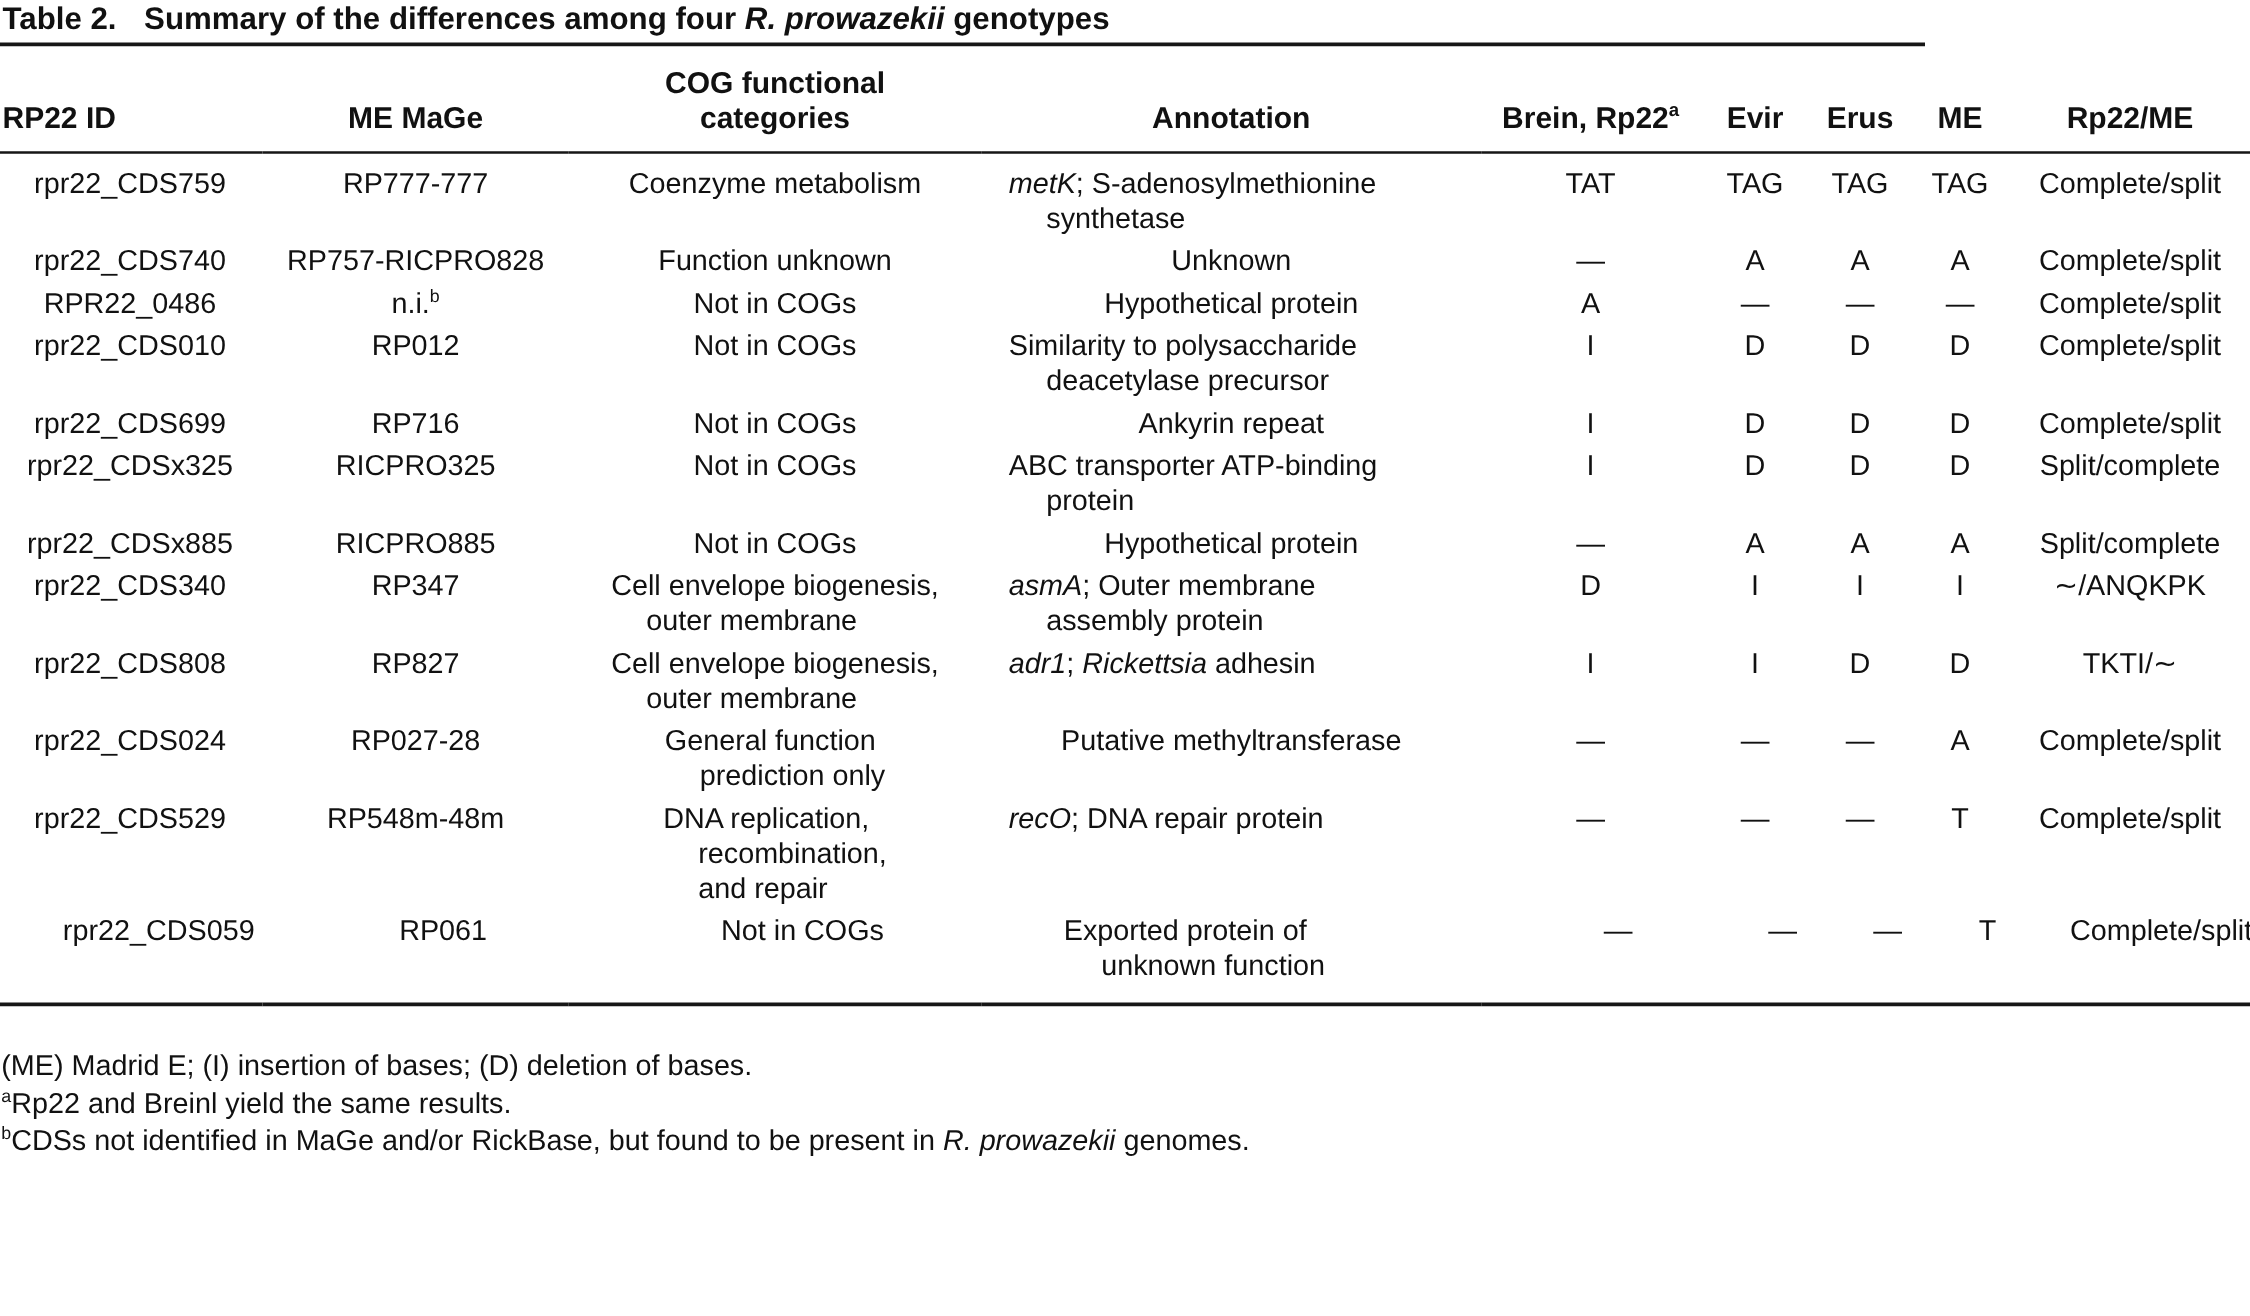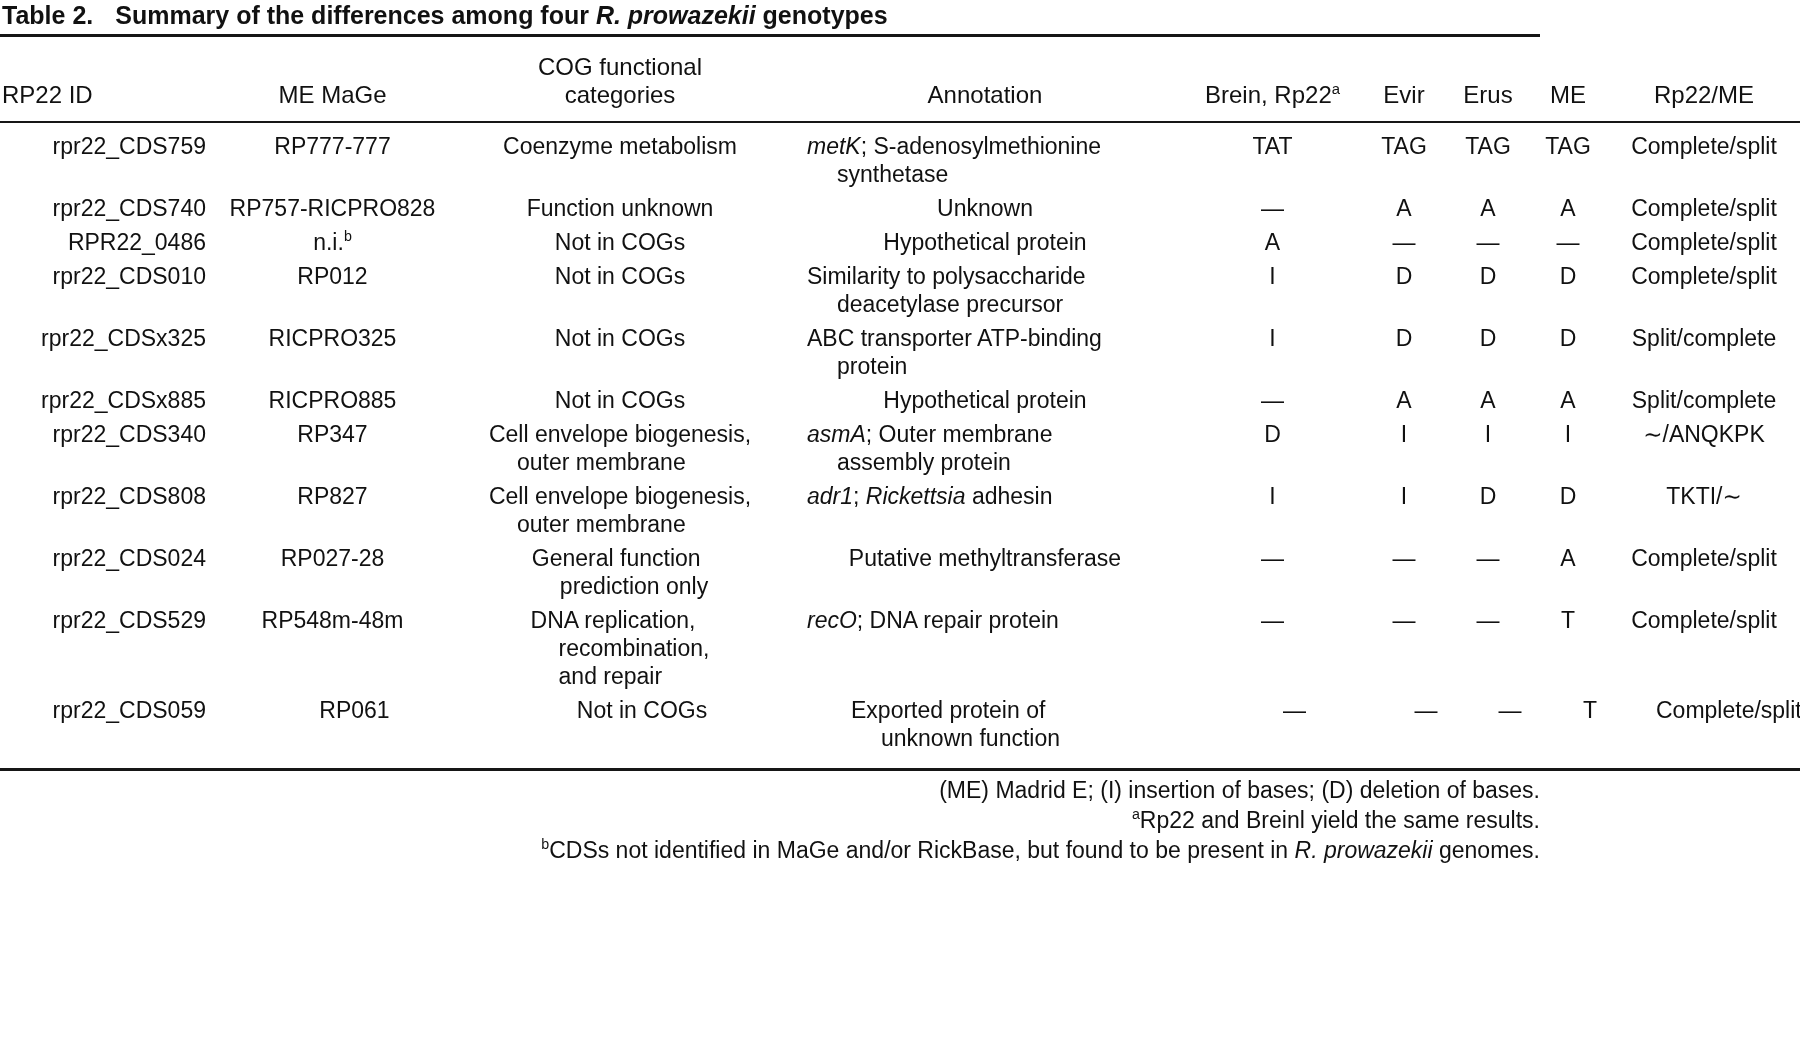--- a/index.html
+++ b/index.html
@@ -26,42 +26,42 @@
   col.col0{width:210px;}
   col.col1{width:245px;}
   col.col2{width:330px;}
   col.col3{width:400px;}
   col.col4{width:175px;}
   col.col5{width:88px;}
   col.col6{width:80px;}
   col.col7{width:80px;}
   col.col8{width:192px;}
   thead th{
-    font-size:24px;font-weight:normal;line-height:28px;
+    font-size:24px;font-weight:bold;line-height:28px;
     vertical-align:bottom;text-align:center;
     padding:16px 4px 12px 4px;
     border-bottom:2px solid #161616;
   }
   thead th.col0{text-align:left;padding-left:2px;}
   tbody td{
     vertical-align:top;text-align:center;
     line-height:28px;padding:3px 4px 3px 4px;
   }
   tbody tr:first-child td{padding-top:9px;}
   tbody tr:last-child td{padding-bottom:16px;border-bottom:3px solid #161616;padding-left:48px;}
-  tbody td.col0{text-align:right;padding-left:2px;}
+  tbody td.col0{text-align:center;padding-left:2px;}
   sup{font-size:62%;line-height:0;vertical-align:super;}
   
   .block{display:inline-block;text-align:left;}
   .block .cont{display:block;padding-left:28px;}
   
   td.col3 .block.flush{display:block;padding-left:18px;}
   td.col3 .block.flush .cont{padding-left:30px;}
   
-  .footnotes{margin-top:4px;font-size:23px;line-height:30px;padding-left:1px;text-align:right;}
+  .footnotes{margin-top:32px;font-size:23px;line-height:30px;padding-left:1px;}
 </style>
 </head>
 <body>
 
 <div class="page">
 
   <div class="table-title">
     <span class="title-label">Table 2.</span><span class="title-text">Summary of the differences among four <i>R. prowazekii</i> genotypes</span>
   </div>
 
@@ -133,20 +133,31 @@
           <td class="col3">
             <span class="block flush">Similarity to polysaccharide<span class="cont">deacetylase precursor</span></span>
           </td>
           <td class="col4">I</td>
           <td class="col5">D</td>
           <td class="col6">D</td>
           <td class="col7">D</td>
           <td class="col8">Complete/split</td>
         </tr>
         <tr>
+          <td class="col0">rpr22_CDS699</td>
+          <td class="col1">RP716</td>
+          <td class="col2">Not in COGs</td>
+          <td class="col3">Ankyrin repeat</td>
+          <td class="col4">I</td>
+          <td class="col5">D</td>
+          <td class="col6">D</td>
+          <td class="col7">D</td>
+          <td class="col8">Complete/split</td>
+        </tr>
+        <tr>
           <td class="col0">rpr22_CDSx325</td>
           <td class="col1">RICPRO325</td>
           <td class="col2">Not in COGs</td>
           <td class="col3">
             <span class="block flush">ABC transporter ATP-binding<span class="cont">protein</span></span>
           </td>
           <td class="col4">I</td>
           <td class="col5">D</td>
           <td class="col6">D</td>
           <td class="col7">D</td>

